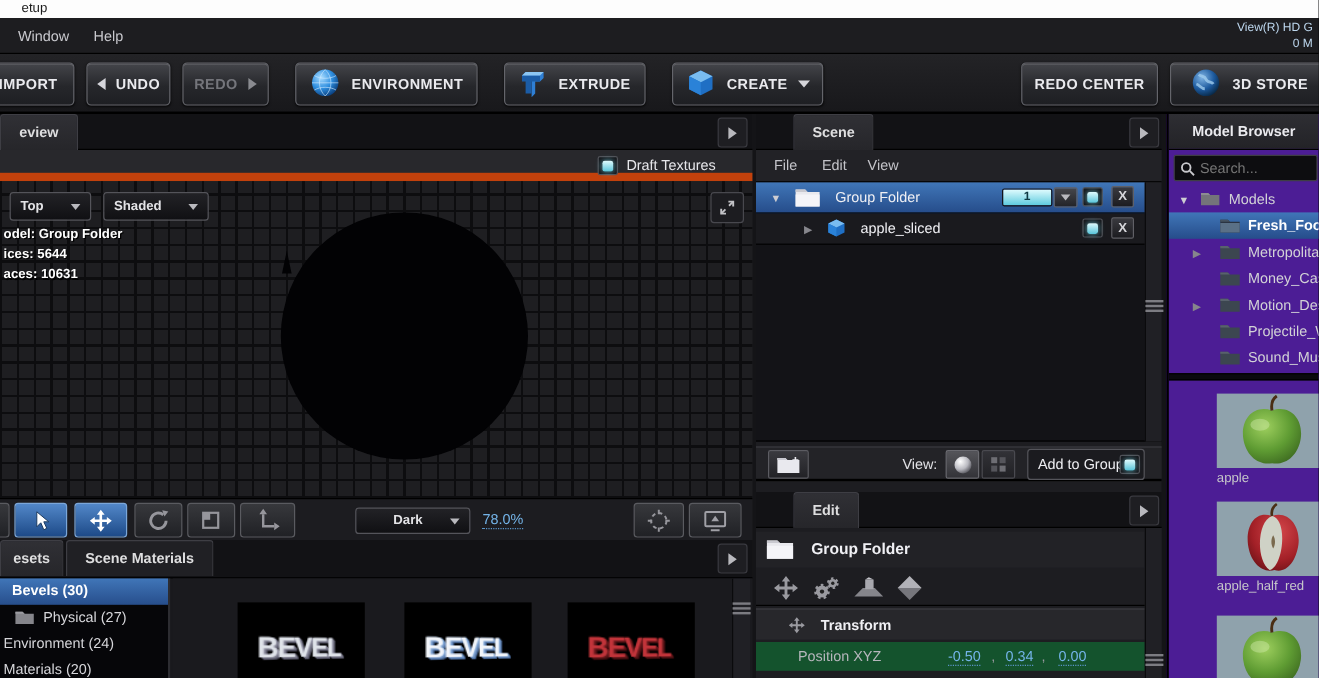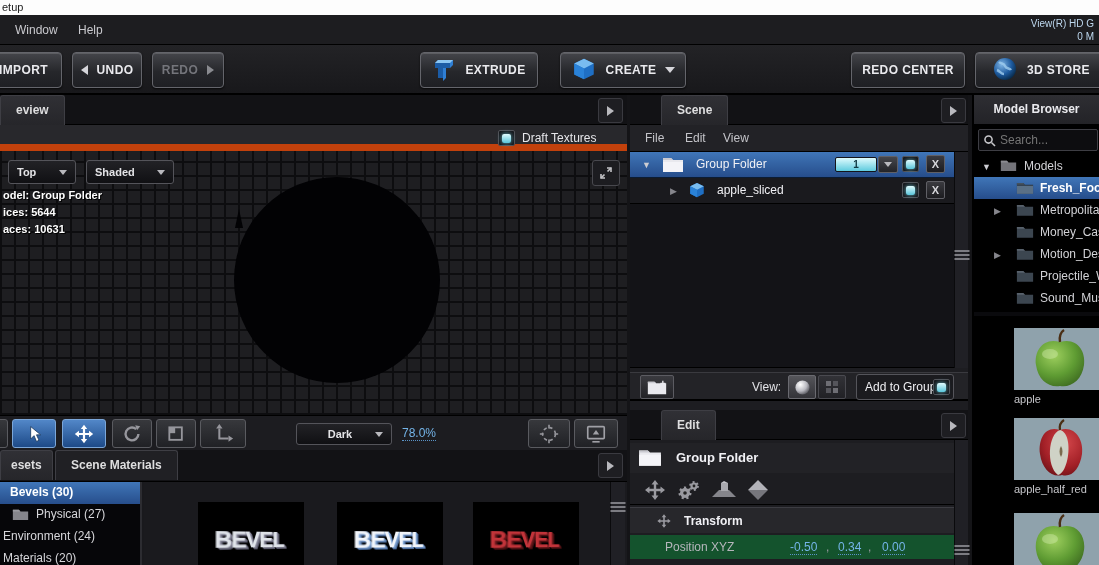--- a/index.html
+++ b/index.html
@@ -5,21 +5,21 @@
   * { margin:0; padding:0; box-sizing:border-box; }
   html,body { background:#000; }
   #app {
     position:relative; width:1099px; height:565px; overflow:hidden;
     background:#141417; font-family:"Liberation Sans", sans-serif;
     -webkit-font-smoothing:antialiased;
   }
   .abs { position:absolute; }
 
   
-  .titlebar { left:0; top:0; width:1099px; height:15px; background:#fdfdfd; color:#1b1b1b; font-size:11px; padding-left:2px; line-height:14px; }
+  .titlebar { left:0; top:0; width:1099px; height:15px; background:#fdfdfd; color:#1b1b1b; font-size:11px; padding-left:18px; line-height:14px; }
   .menubar { left:0; top:15px; width:1099px; height:30px; background:#1d1d20; border-bottom:1px solid #000; }
   .menu-item { position:absolute; top:8px; color:#c9c9ce; font-size:12px; }
   .gpu-info { position:absolute; right:5px; top:2px; text-align:right; color:#bdd7ee; font-size:10px; line-height:13px; }
   .toolbar { left:0; top:45px; width:1099px; height:50px; background:linear-gradient(#232326,#18181b); border-bottom:2px solid #000; }
   .tbtn {
     position:absolute; top:7px; height:36px; border-radius:4px;
     background:linear-gradient(#44454a,#26272b 55%,#1e1f23);
     border:1px solid #64656b; box-shadow:inset 0 1px 0 rgba(255,255,255,.14), 0 1px 2px rgba(0,0,0,.7);
     color:#eaeaee; font-size:12px; font-weight:bold; letter-spacing:.4px;
     display:flex; align-items:center; justify-content:center; gap:9px; cursor:default;
@@ -90,21 +90,21 @@
 
   
   .edit-tabrow { position:absolute; left:0; top:315px; width:100%; height:30px; background:#121215; border-bottom:1px solid #000; }
   .edit-header { position:absolute; left:0; top:348px; width:324px; height:30px; background:#222226; }
   .edit-icons { position:absolute; left:0; top:380px; width:324px; height:30px; border-bottom:1px solid #000; }
   .edit-icon { position:absolute; top:3px; }
   .transform-row { position:absolute; left:0; top:412px; width:324px; height:26px; background:#27272b; border-top:1px solid #3c3c42; }
   .position-row { position:absolute; left:0; top:440px; width:324px; height:24px; background:#14532d; }
 
   
-  #mb { left:972px; top:95px; width:127px; height:470px; background:#000000; border-left:2px solid #000; overflow:hidden; }
+  #mb { left:972px; top:95px; width:127px; height:470px; background:#4c1d95; border-left:2px solid #000; overflow:hidden; }
   .mb-header { position:absolute; left:0; top:0; width:100%; height:30px; background:linear-gradient(#2e2e33,#232327); border-bottom:1px solid #000; text-align:center; line-height:29px; color:#eaeaee; font-size:12px; font-weight:bold; }
   .mb-search { position:absolute; left:4px; top:34px; width:120px; height:22px; background:#0d0d10; border:1px solid #3e3e44; border-radius:2px; display:flex; align-items:center; padding:0 4px; gap:4px; }
   .mb-search input { flex:1; min-width:0; background:transparent; border:none; outline:none; color:#b8b8bc; font-size:12px; font-family:"Liberation Sans",sans-serif; }
   .mb-row { position:relative; height:22px; }
   .mb-row.sel { background:linear-gradient(#4076b8,#264d8b); }
   .mb-label { position:absolute; top:4px; color:#d2d2d6; font-size:12px; white-space:nowrap; }
   .mb-row.sel .mb-label { color:#fff; font-weight:bold; }
   .mb-divider { position:absolute; left:0; top:216px; width:100%; height:6px; background:#0a0a0d; border-top:1px solid #000; border-bottom:1px solid #000; }
   .mb-thumbs { position:absolute; left:0; top:222px; width:127px; height:248px; }
   .mb-thumb { position:absolute; left:40px; width:92px; height:62px; background:#8fa2ac; overflow:hidden; }
@@ -133,20 +133,34 @@
         <span>IMPORT</span>
       </div>
     <div class="tbtn" style="left:72px;width:70px">
         <span class="tri tri-left"></span>
         <span>UNDO</span>
       </div>
     <div class="tbtn disabled" style="left:152px;width:72px">
         <span>REDO</span>
         <span class="tri tri-right"></span>
       </div>
+    <div class="tbtn" style="left:246px;width:152px">
+      <span><svg width="26" height="26" viewBox="0 0 26 26">
+            <defs>
+              <radialGradient id="gEnv" cx="35%" cy="30%" r="75%">
+                <stop offset="0" stop-color="#a8dcff"></stop>
+                <stop offset=".55" stop-color="#2f8fe0"></stop>
+                <stop offset="1" stop-color="#0a3f7e"></stop>
+              </radialGradient>
+            </defs>
+            <circle cx="13" cy="13" r="11" fill="url(#gEnv)"></circle>
+            <path d="M2 13h22 M13 2a15 15 0 010 22 M13 2a15 15 0 000 22 M4 7c5 3 13 3 18 0 M4 19c5-3 13-3 18 0" stroke="#cfeaff" stroke-width=".8" fill="none" opacity=".65"></path>
+          </svg></span>
+      <span>ENVIRONMENT</span>
+    </div>
     <div class="tbtn" style="left:420px;width:118px">
       <span><svg width="24" height="24" viewBox="0 0 24 24">
             <path d="M3 6l3-3h15v5l-3 3h-4v10l-3 3V9H3z" fill="#2f7fd4"></path>
             <path d="M3 6h15v5H11v10H6V11H3z" fill="#1b5ca6"></path>
             <path d="M3 6l3-3h15l-3 3z" fill="#8cc6f2"></path>
           </svg></span>
       <span>EXTRUDE</span>
     </div>
     <div class="tbtn" style="left:560px;width:126px">
       <span><svg width="26" height="26" viewBox="0 0 24 24">

